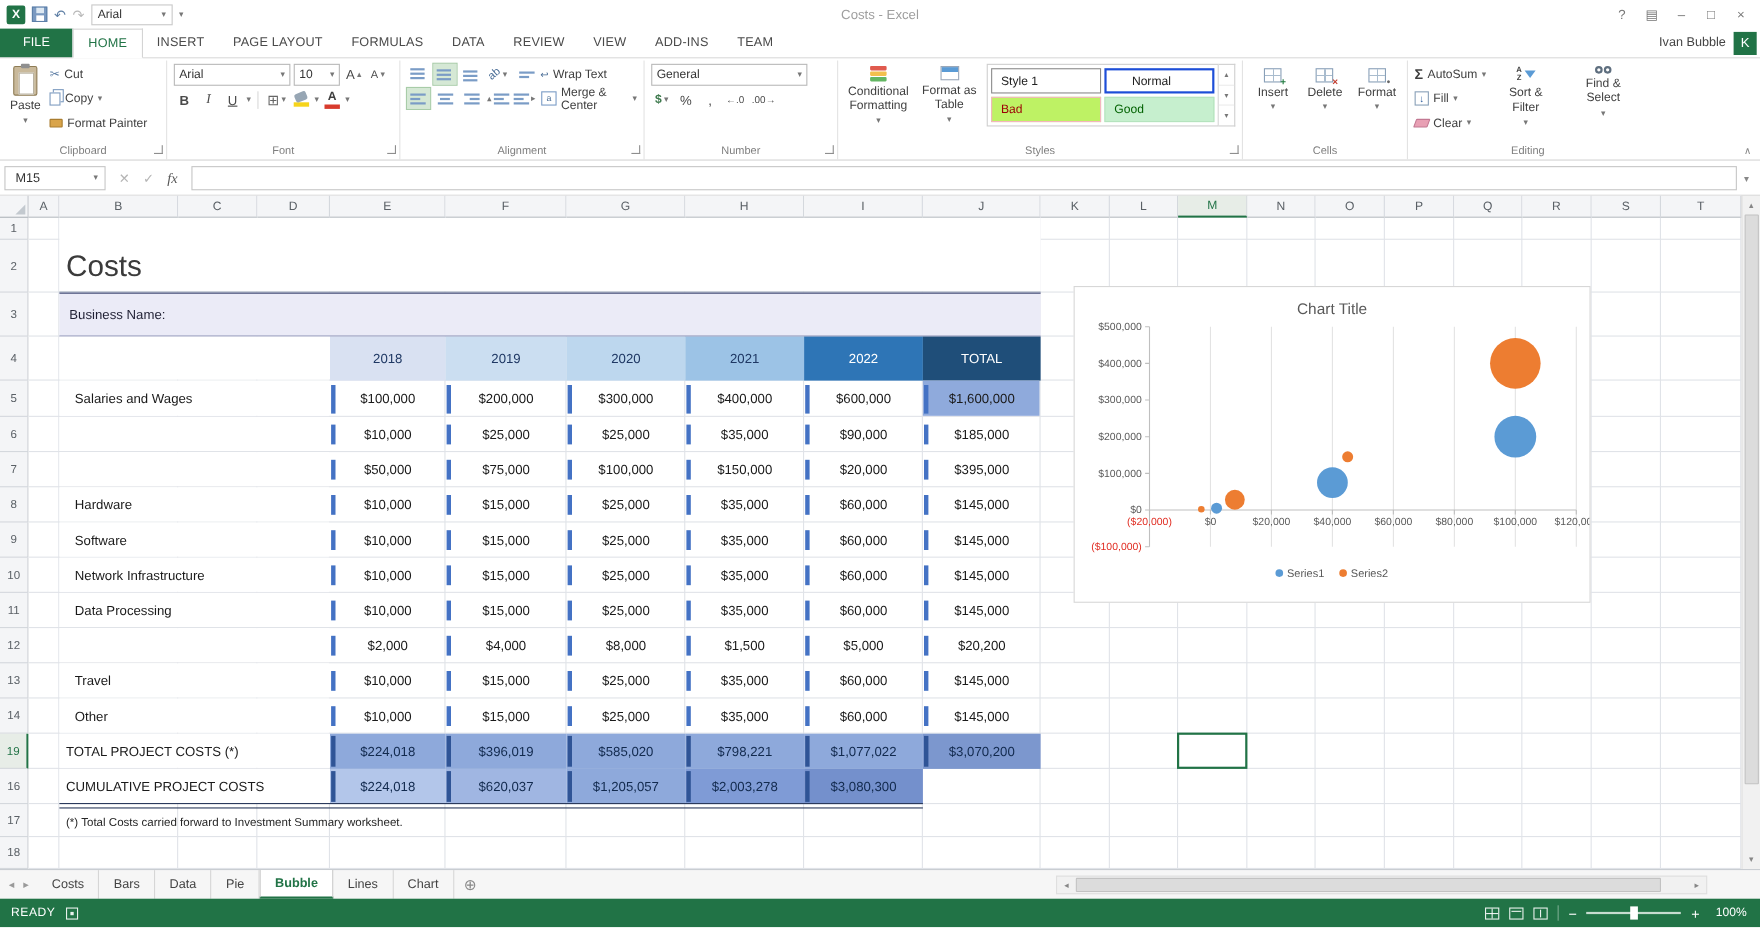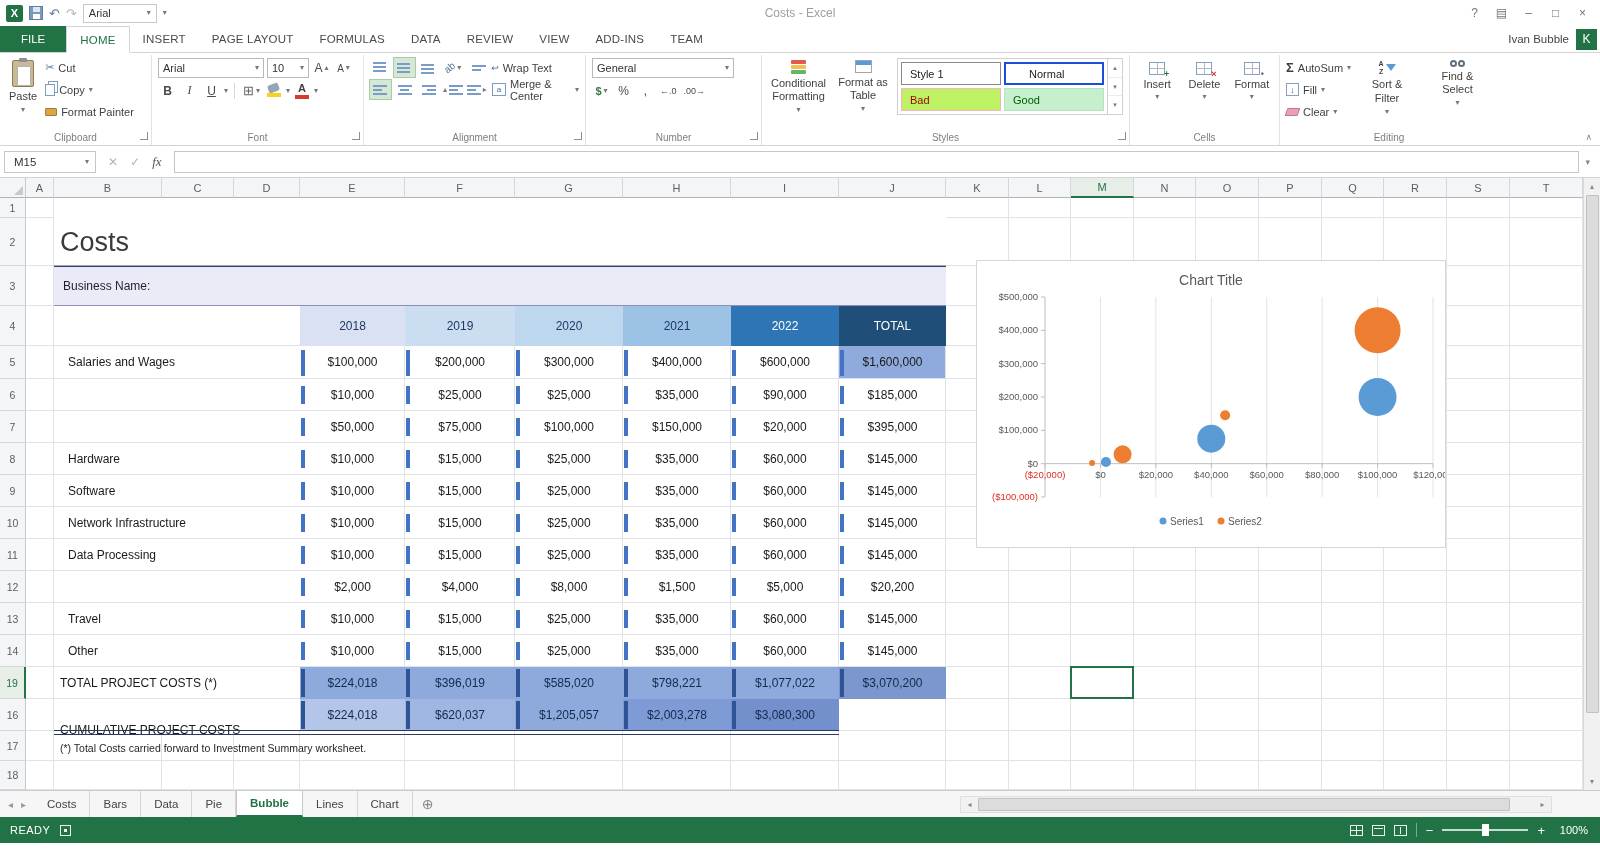--- a/index.html
+++ b/index.html
@@ -759,21 +759,21 @@
               <div class="fillcell" style="left: 597px; top: 469px; width: 108px; height: 32px; background: rgb(142, 169, 219);"></div>
               <div class="vbar" style="left: 598px; top: 471px; width: 4px; height: 28px; background: rgb(47, 84, 150);"></div>
               <div class="vcell" style="left: 597px; top: 469px; width: 108px; height: 32px; color: rgb(18, 42, 78);">$798,221</div>
               <div class="fillcell" style="left: 705px; top: 469px; width: 108px; height: 32px; background: rgb(142, 169, 219);"></div>
               <div class="vbar" style="left: 706px; top: 471px; width: 4px; height: 28px; background: rgb(47, 84, 150);"></div>
               <div class="vcell" style="left: 705px; top: 469px; width: 108px; height: 32px; color: rgb(18, 42, 78);">$1,077,022</div>
               <div class="fillcell" style="left: 813px; top: 469px; width: 107px; height: 32px; background: rgb(124, 151, 206);"></div>
               <div class="vbar" style="left: 814px; top: 471px; width: 4px; height: 28px; background: rgb(47, 84, 150);"></div>
               <div class="vcell" style="left: 813px; top: 469px; width: 107px; height: 32px; color: rgb(18, 42, 78);">$3,070,200</div>
               <div class="mask" style="left: 28px; top: 501px; width: 246px; height: 31px;"></div>
-              <div class="ov" style="left: 34px; top: 516px; width: 240px; height: 31px; text-align: center;">CUMULATIVE PROJECT COSTS</div>
+              <div class="ov" style="left: 34px; top: 501px; width: 240px; height: 31px; text-align: center;">CUMULATIVE PROJECT COSTS</div>
               <div class="fillcell" style="left: 274px; top: 501px; width: 105px; height: 32px; background: rgb(179, 198, 234);"></div>
               <div class="vbar" style="left: 275px; top: 503px; width: 4px; height: 28px; background: rgb(47, 84, 150);"></div>
               <div class="vcell" style="left: 274px; top: 501px; width: 105px; height: 32px; color: rgb(18, 42, 78);">$224,018</div>
               <div class="fillcell" style="left: 379px; top: 501px; width: 110px; height: 32px; background: rgb(160, 182, 226);"></div>
               <div class="vbar" style="left: 380px; top: 503px; width: 4px; height: 28px; background: rgb(47, 84, 150);"></div>
               <div class="vcell" style="left: 379px; top: 501px; width: 110px; height: 32px; color: rgb(18, 42, 78);">$620,037</div>
               <div class="fillcell" style="left: 489px; top: 501px; width: 108px; height: 32px; background: rgb(142, 169, 219);"></div>
               <div class="vbar" style="left: 490px; top: 503px; width: 4px; height: 28px; background: rgb(47, 84, 150);"></div>
               <div class="vcell" style="left: 489px; top: 501px; width: 108px; height: 32px; color: rgb(18, 42, 78);">$1,205,057</div>
               <div class="fillcell" style="left: 597px; top: 501px; width: 108px; height: 32px; background: rgb(127, 155, 214);"></div>

